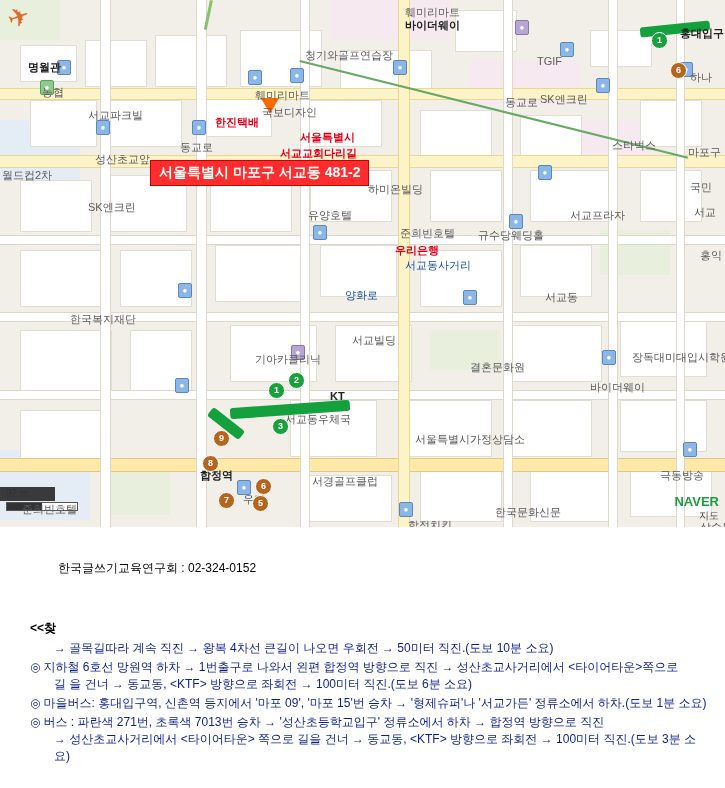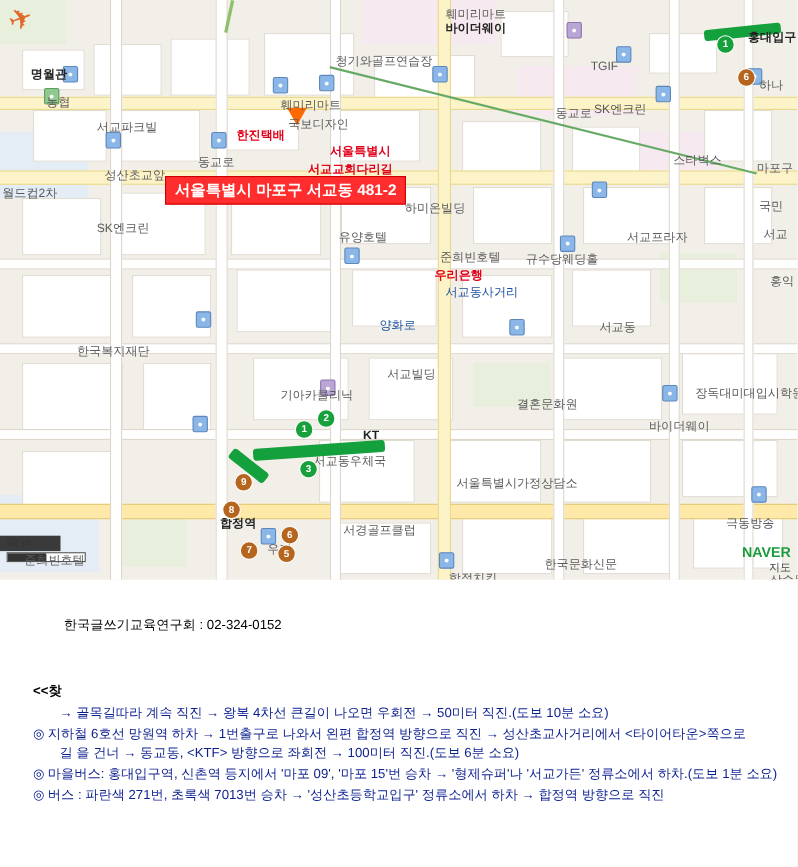--- a/index.html
+++ b/index.html
@@ -256,14 +256,15 @@
     </div>
     <div class="route">
       <div><span class="mark">◎</span>지하철 6호선 망원역 하차 → 1번출구로 나와서 왼편 합정역 방향으로 직진 → 성산초교사거리에서 &lt;타이어타운&gt;쪽으로</div>
       <div class="l2">길 을 건너 → 동교동, &lt;KTF&gt; 방향으로 좌회전 → 100미터 직진.(도보 6분 소요)</div>
     </div>
     <div class="route">
       <div><span class="mark">◎</span>마을버스: 홍대입구역, 신촌역 등지에서 '마포 09', '마포 15'번 승차 → '형제슈퍼'나 '서교가든' 정류소에서 하차.(도보 1분 소요)</div>
     </div>
     <div class="route">
       <div><span class="mark">◎</span>버스 : 파란색 271번, 초록색 7013번 승차 → '성산초등학교입구' 정류소에서 하차 → 합정역 방향으로 직진</div>
+      <div class="l2">→ 성산초교사거리에서 &lt;타이어타운&gt; 쪽으로 길을 건너 → 동교동, &lt;KTF&gt; 방향으로 좌회전 → 100미터 직진.(도보 3분 소요)</div>
     </div>
   </div>
 
 </body></html>

